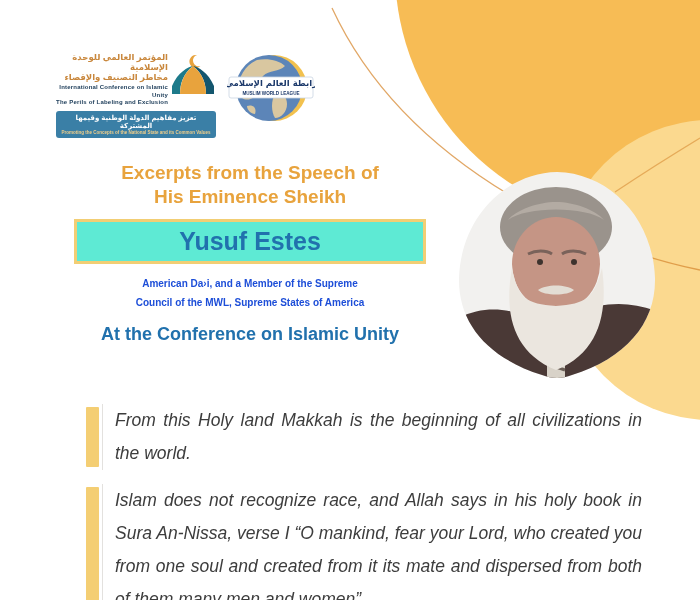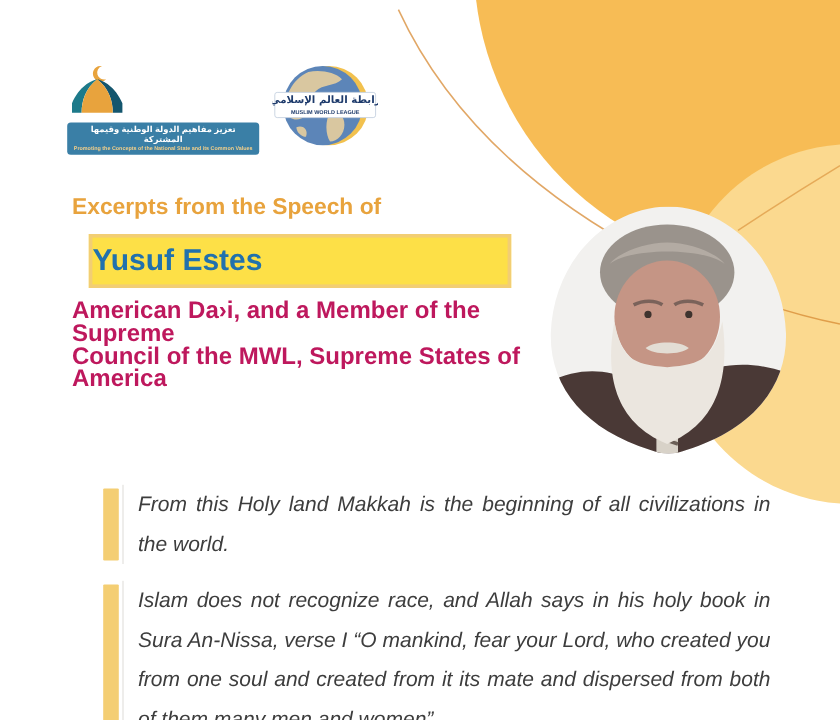--- a/index.html
+++ b/index.html
@@ -19,25 +19,25 @@
   .conf-en1,.conf-en2{font-size:6px;line-height:7.5px;color:#23425E;font-weight:bold;letter-spacing:.2px;}
   .conf-en1{margin-top:2px;}
   .conf-icon{width:46px;height:46px;margin-left:2px;flex:none;}
   .conf-banner{margin-top:4px;background:#3A7FA6;border-radius:3px;padding:3px 4px 2px;text-align:center;}
   .conf-banner-ar{font-size:7px;line-height:8px;color:#ffffff;font-weight:bold;direction:rtl;}
   .conf-banner-en{font-size:4.5px;line-height:6px;color:#F2CF8A;font-weight:bold;}
 
   .mwl-logo{position:absolute;left:227px;top:50px;width:88px;height:76px;}
 
   
-  .main-col{position:absolute;left:60px;top:161px;width:380px;}
+  .main-col{position:absolute;left:60px;top:161px;width:380px;text-align:center;}
   .eyebrow{color:#E8A33D;font-weight:bold;font-size:19px;line-height:24px;}
-  .name-box{margin:10px auto 0;width:346px;border:3px solid #F2CE74;background:#fde047;padding:5px 0 6px;}
+  .name-box{margin:10px auto 0;width:346px;border:3px solid #F2CE74;background:#5eead4;padding:5px 0 6px;}
   .name{color:#2171AD;font-weight:bold;font-size:25px;line-height:28px;}
-  .subtitle{margin-top:10px;color:#be185d;font-size:20px;line-height:19px;font-weight:bold;}
+  .subtitle{margin-top:10px;color:#1d4ed8;font-size:10px;line-height:19px;font-weight:bold;}
   .event{margin-top:11px;color:#2171AD;font-size:18px;line-height:23px;font-weight:bold;}
 
   
   .portrait{position:absolute;left:456px;top:172px;width:202px;height:208px;}
 
   
   .quotes{position:absolute;left:86px;top:404px;width:556px;}
   .quote{position:relative;display:flex;margin-bottom:14px;font-style:italic;}
   .quote-bar{flex:none;width:13px;background:#F4CE73;border-radius:1px;margin:3px 0;}
   .quote-rule{flex:none;width:1px;background:#E3E1DE;margin-left:3px;}
@@ -50,20 +50,26 @@
 
   <div class="circle-main"></div>
   <div class="circle-light"></div>
   <svg class="arc-overlay" viewBox="0 0 700 600">
     <path d="M 332 8 C 370 90 440 160 545 215 C 610 247 660 262 700 270" fill="none" stroke="#D78A33" stroke-width="1.3" opacity="0.75"></path>
     <path d="M 615 192 C 645 172 672 155 700 138" fill="none" stroke="#D78A33" stroke-width="1.2" opacity="0.6"></path>
   </svg>
 
   <div class="conf-logo">
     <div class="conf-top">
+      <div class="conf-text">
+        <div class="conf-ar1" dir="rtl">المؤتمر العالمي للوحدة الإسلامية</div>
+        <div class="conf-ar2" dir="rtl">مخاطر التصنيف والإقصاء</div>
+        <div class="conf-en1">International Conference on Islamic Unity</div>
+        <div class="conf-en2">The Perils of Labeling and Exclusion</div>
+      </div>
       <svg class="conf-icon" viewBox="0 0 46 46">
         <path d="M 27 3 a 6.5 6.5 0 1 0 3.5 11 a 5.5 5.5 0 1 1 -3.5 -11" fill="#E8A33D"></path>
         <path d="M 2 42 L 2 34 C 8 20 18 15 23 14 C 13 22 10 32 10 42 Z" fill="#1D7A8A"></path>
         <path d="M 44 42 L 44 34 C 38 20 28 15 23 14 C 33 22 36 32 36 42 Z" fill="#14566E"></path>
         <path d="M 10 42 C 10 30 15 20 23 14 C 31 20 36 30 36 42 Z" fill="#E8A33D"></path>
       </svg>
     </div>
     <div class="conf-banner">
       <div class="conf-banner-ar" dir="rtl">تعزيز مفاهيم الدولة الوطنية وقيمها المشتركة</div>
       <div class="conf-banner-en">Promoting the Concepts of the National State and its Common Values</div>
@@ -78,28 +84,30 @@
     <path d="M 20 56 C 26 54 30 58 28 64 C 24 64 20 60 20 56 Z" fill="#D9C7A0"></path>
     <g>
       <rect x="2" y="27" width="84" height="21" rx="2" fill="#FFFFFF" stroke="#C9D4E2" stroke-width="0.8"></rect>
       <text x="44" y="36" text-anchor="middle" font-size="8.5" font-weight="bold" fill="#1D3A6B" font-family="DejaVu Sans, sans-serif" direction="rtl">رابطة العالم الإسلامي</text>
       <text x="44" y="45" text-anchor="middle" font-size="4.6" font-weight="bold" fill="#1D3A6B" font-family="Liberation Sans, sans-serif">MUSLIM WORLD LEAGUE</text>
     </g>
   </svg>
 
   <div class="main-col">
     <div class="eyebrow">Excerpts from the Speech of</div>
+    <div class="eyebrow">His Eminence Sheikh</div>
     <div class="name-box">
       <div class="name">Yusuf Estes</div>
     </div>
     <div class="subtitle">
       <div>American Da›i, and a Member of the Supreme</div>
       <div>Council of the MWL, Supreme States of America</div>
     </div>
     <div class="event">
+      <div>At the Conference on Islamic Unity</div>
     </div>
   </div>
 
   <svg class="portrait" viewBox="0 0 202 208">
     <defs>
       <clipPath id="leaf">
         <path d="M101 0 C153 1 197 46 199 106 C200 151 170 186 116 203 C106 207 96 207 86 203 C32 186 2 151 3 106 C5 46 49 1 101 0 Z"></path>
       </clipPath>
     </defs>
     <g clip-path="url(#leaf)">

